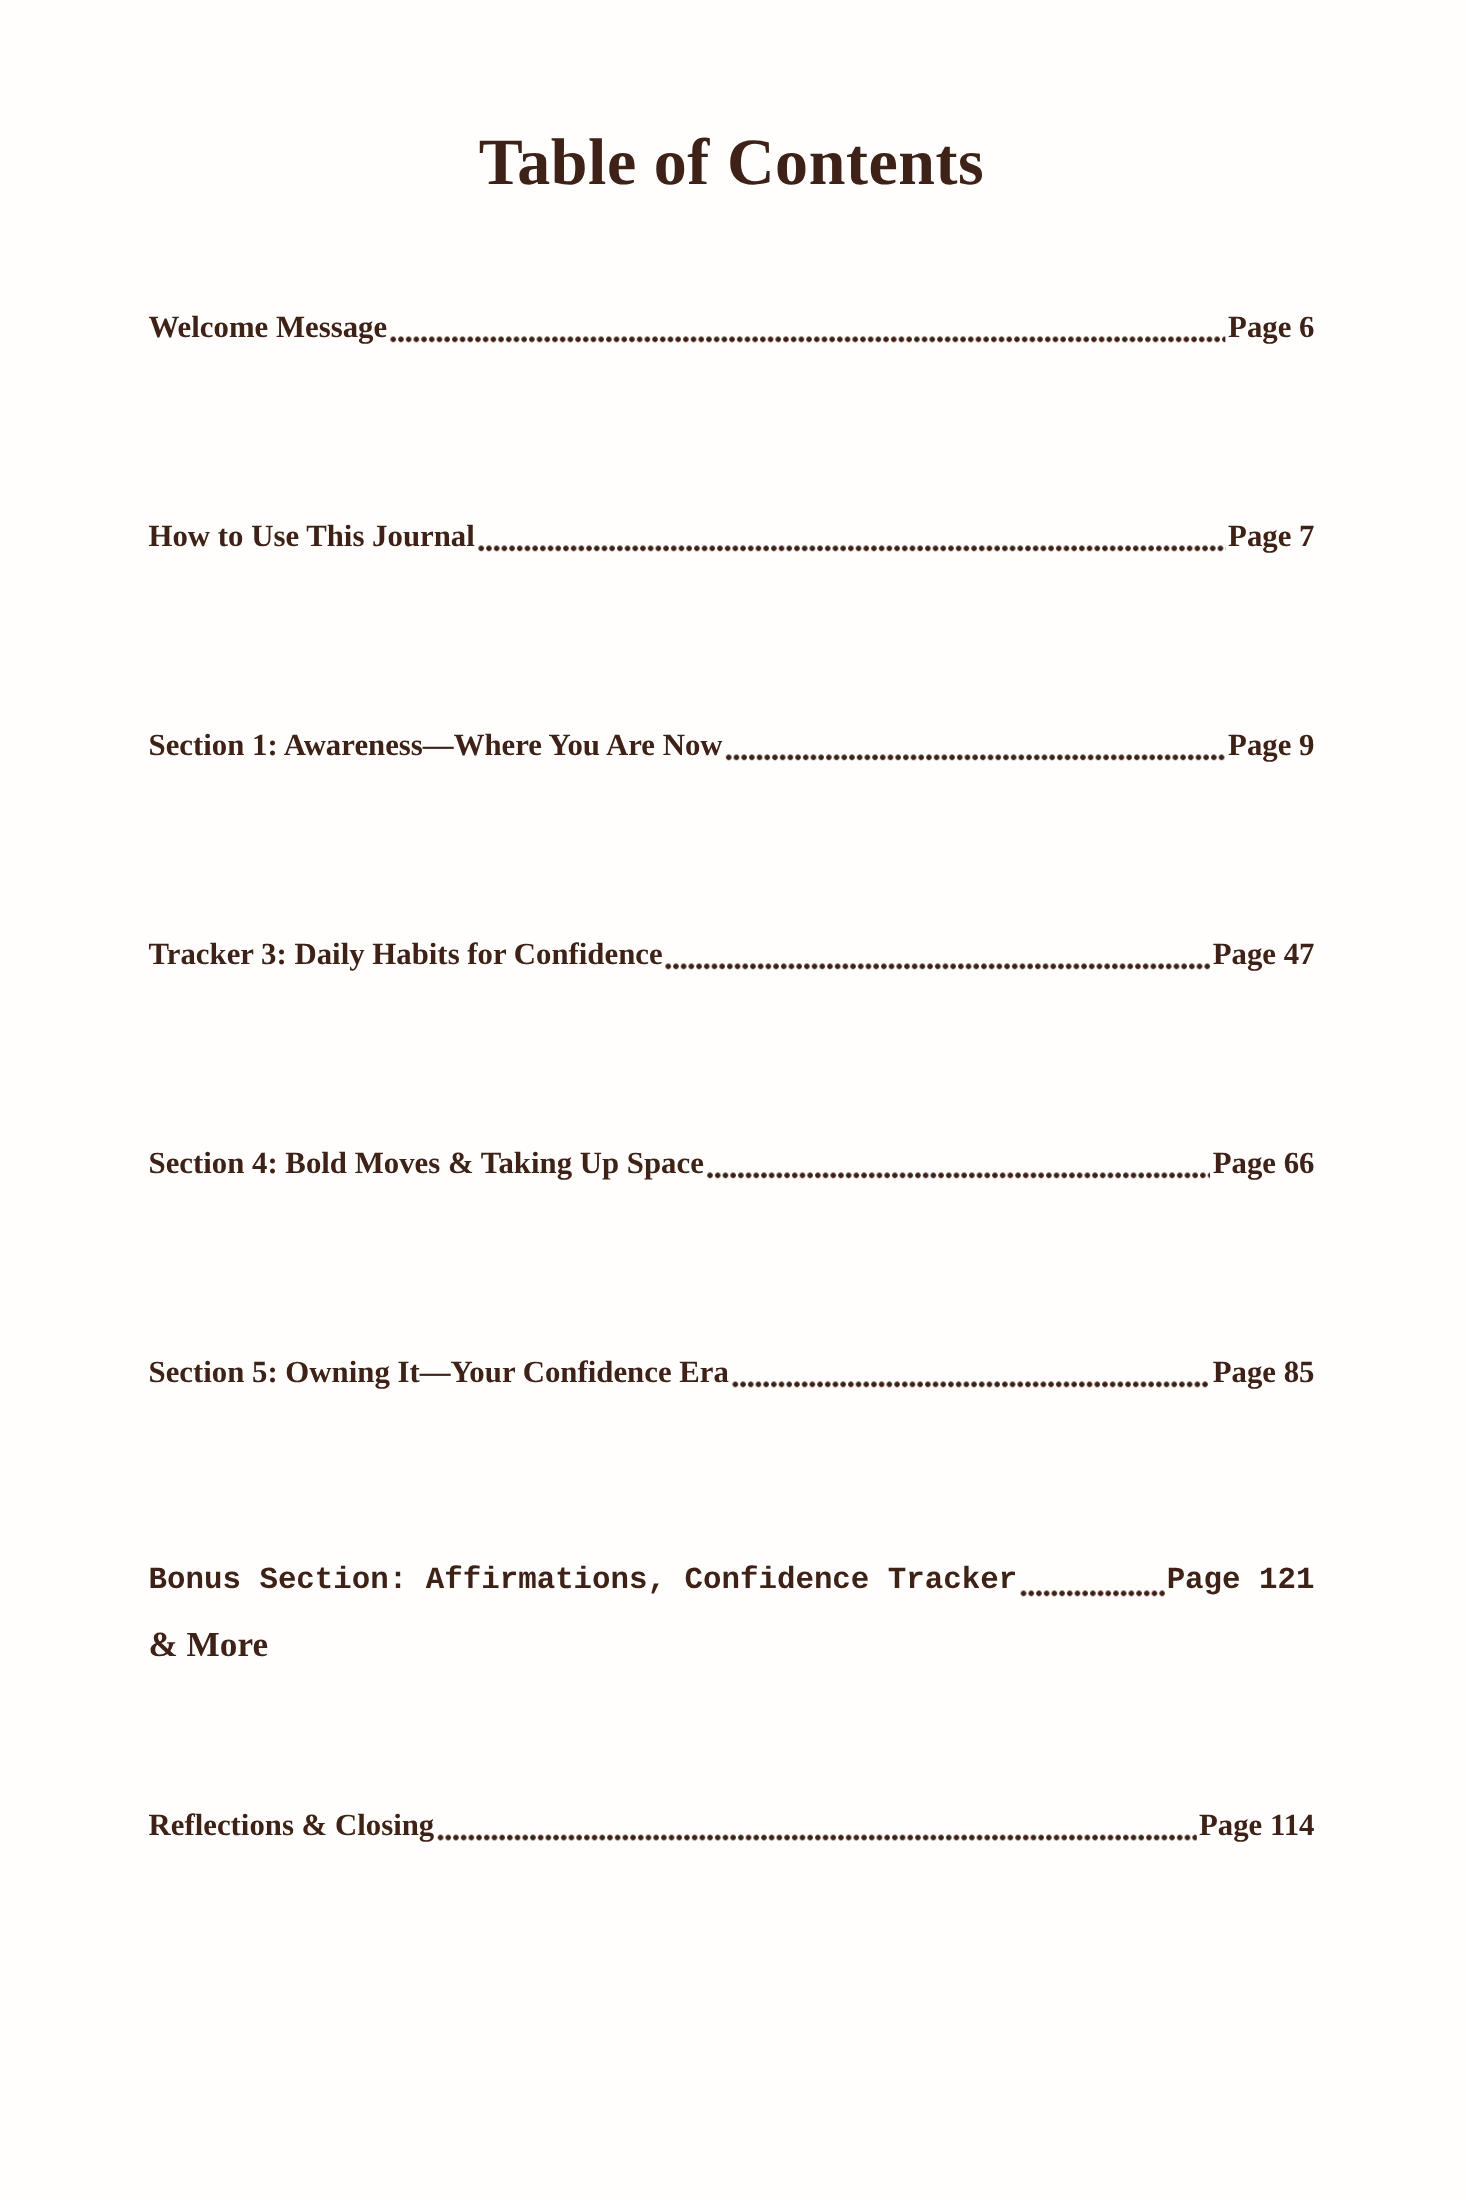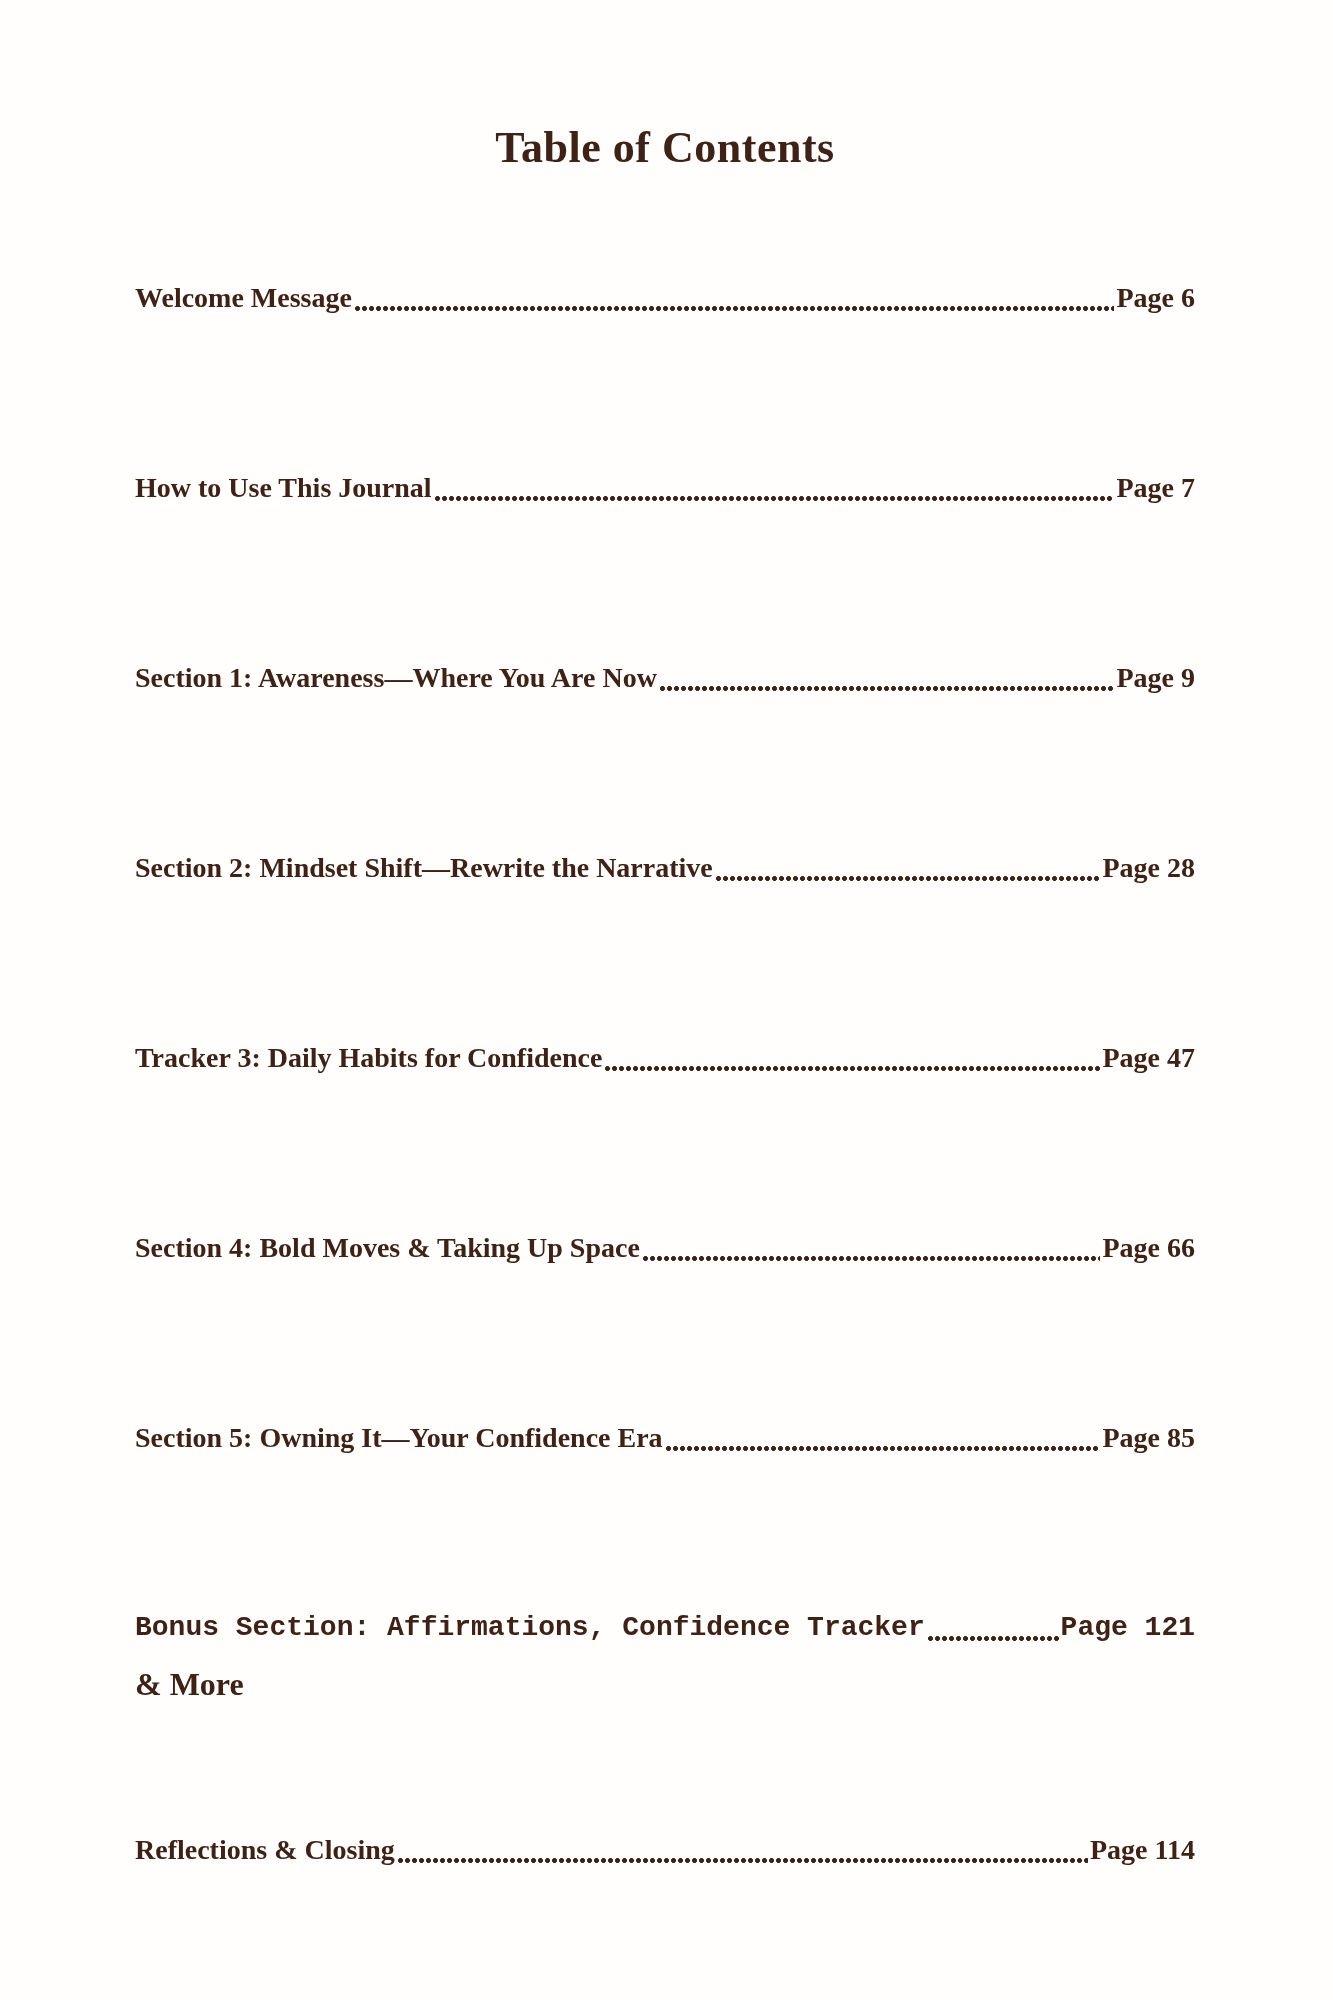--- a/index.html
+++ b/index.html
@@ -15,21 +15,21 @@
   .page {
     position: relative;
     width: 1333px;
     height: 2000px;
     margin: 0 auto;
     background: var(--paper);
     padding: 110px 138px 0 135px;
     overflow: hidden;
   }
   .title {
-    font-size: 44px;
+    font-size: 60px;
     line-height: 75px;
     font-weight: 700;
     text-align: center;
     letter-spacing: 0.5px;
     margin-bottom: 85px;
   }
   .toc-entry {
     display: flex;
     align-items: flex-end;
     font-size: 28px;
@@ -77,25 +77,20 @@
     <span class="leader"></span>
     <span class="toc-page">Page 7</span>
   </div>
 
   <div class="toc-entry">
     <span class="toc-label">Section 1: Awareness—Where You Are Now</span>
     <span class="leader"></span>
     <span class="toc-page">Page 9</span>
   </div>
 
-  <div class="toc-entry">
-    <span class="toc-label">Section 2: Mindset Shift—Rewrite the Narrative</span>
-    <span class="leader"></span>
-    <span class="toc-page">Page 28</span>
-  </div>
 
   <div class="toc-entry">
     <span class="toc-label">Tracker 3: Daily Habits for Confidence</span>
     <span class="leader"></span>
     <span class="toc-page">Page 47</span>
   </div>
 
   <div class="toc-entry">
     <span class="toc-label">Section 4: Bold Moves &amp; Taking Up Space</span>
     <span class="leader"></span>

